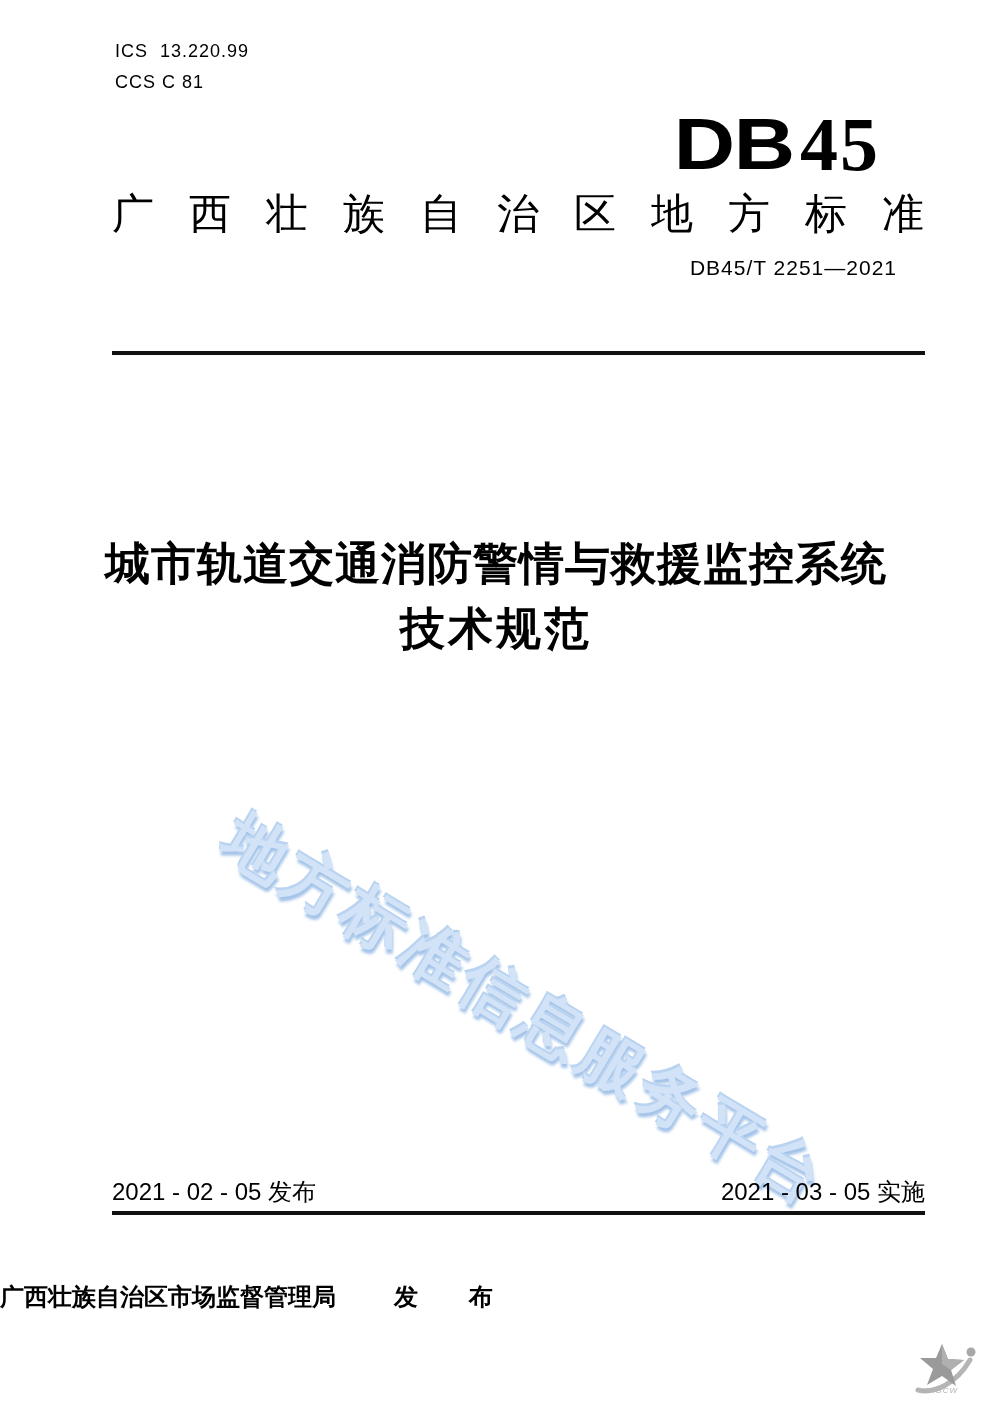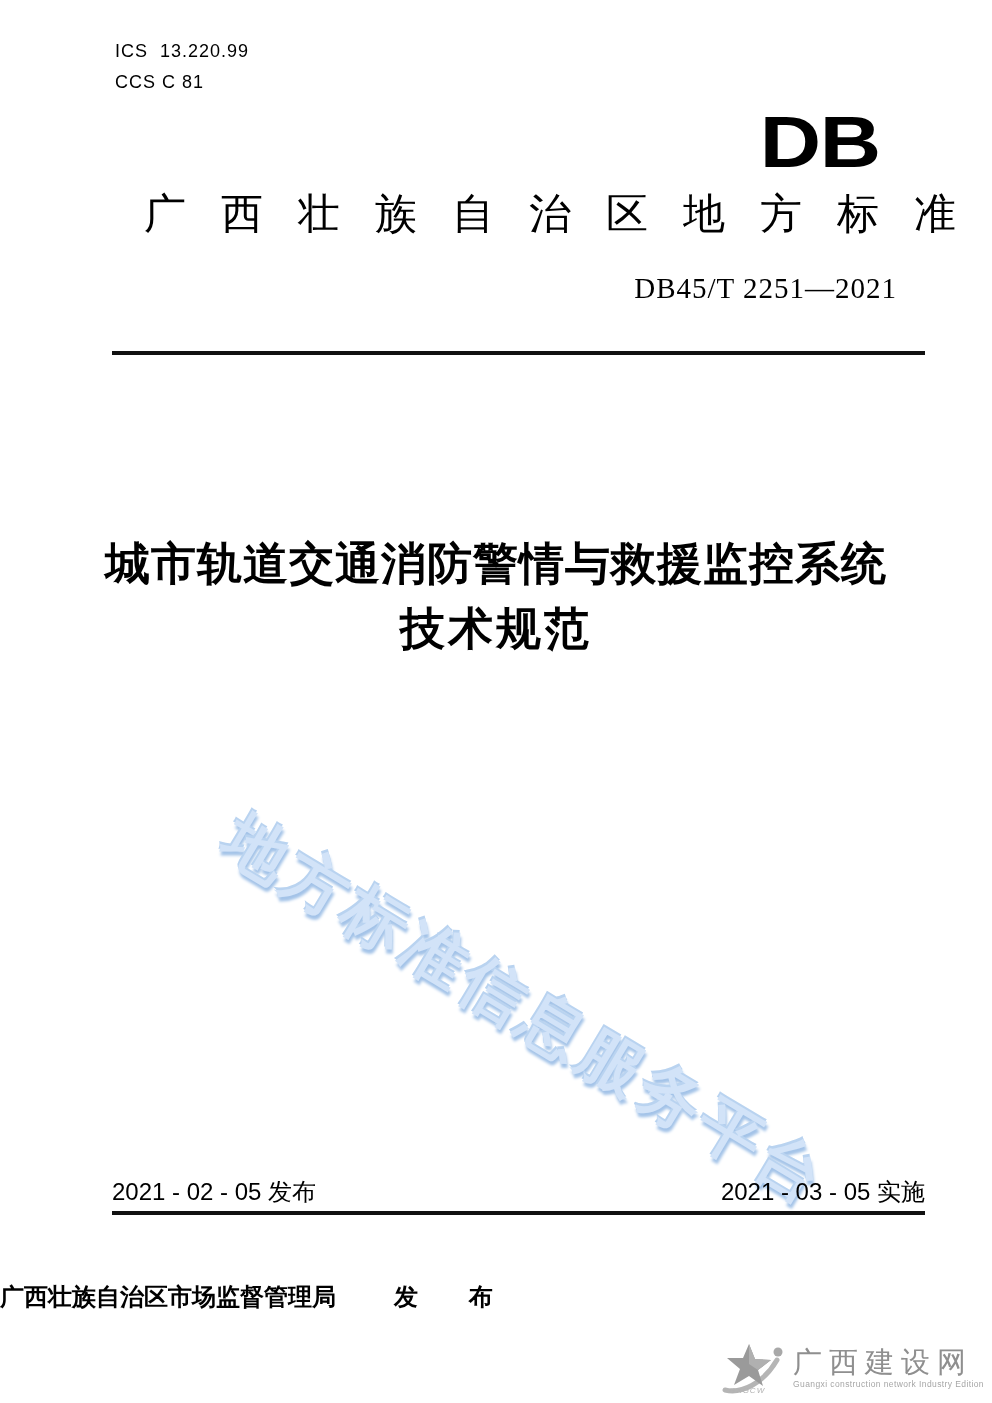--- a/index.html
+++ b/index.html
@@ -29,24 +29,24 @@
   }
   .db-logo .num {
     font-family: "Liberation Serif", serif;
     font-weight: bold; font-size: 76px; letter-spacing: 2px; margin-left: 6px;
   }
 
   
   .standard-name {
     left: 112px; top: 190px; width: 813px;
     font-size: 42px; font-weight: 500; line-height: 1.15;
-    letter-spacing: 35px; margin-right: -35px; white-space: nowrap; margin-left: 32px;
+    letter-spacing: 35px; margin-right: -35px; white-space: nowrap;
   }
 
-  .doc-number { top: 272px; right: 95px; font-size: 29px; letter-spacing: 1px; font-family: Liberation Serif, serif; }
+  .doc-number { top: 256px; right: 95px; font-size: 21px; letter-spacing: 1px; }
 
   .rule { position: absolute; left: 112px; width: 813px; height: 4px; background: #111; z-index: 2; }
   .rule-top { top: 351px; }
   .rule-bottom { top: 1211px; }
 
   
   .title-cn { left: 0; width: 992px; text-align: center; font-weight: bold; font-size: 45px; line-height: 1; }
   .title-line1 { top: 541px; letter-spacing: 1px; }
   .title-line2 { top: 606px; letter-spacing: 3px; }
   .subtitle-en {
@@ -98,20 +98,21 @@
 
 <div class="page">
 
   <div class="layer ics-block">
     <div class="ics-line"><span>ICS</span><span>&nbsp;&nbsp;</span><span>13.220.99</span></div>
     <div class="ics-line"><span>CCS</span><span>&nbsp;</span><span>C 81</span></div>
   </div>
 
   <div class="layer db-logo">
     <span class="db">DB</span>
+    <span class="num">45</span>
   </div>
 
   <div class="layer standard-name">广西壮族自治区地方标准</div>
 
   <div class="layer doc-number">DB45/T 2251—2021</div>
 
   <div class="rule rule-top"></div>
 
   <div class="layer title-cn title-line1">城市轨道交通消防警情与救援监控系统</div>
   <div class="layer title-cn title-line2">技术规范</div>
@@ -134,19 +135,15 @@
   <div class="layer site-logo">
     <div class="star-wrap">
       <svg width="76" height="60" viewBox="0 0 76 60">
         <path d="M10 52 C 26 56, 48 46, 62 22" fill="none" stroke="#b5b5b5" stroke-width="5" stroke-linecap="round"></path>
         <path d="M34 6 L40 21 L56 22 L43 32 L48 48 L34 38 L19 47 L25 31 L12 20 L28 20 Z" fill="#9a9a9a"></path>
         <path d="M34 6 L40 21 L56 22 L43 32 L34 26 Z" fill="#b0b0b0"></path>
         <circle cx="63" cy="14" r="4.5" fill="#a8a8a8"></circle>
       </svg>
       <span class="star-mark-text">GXGCW</span>
     </div>
-    <div class="site-text">
-      <span class="site-name">广西建设网</span>
-      <span class="site-tagline">Guangxi construction network Industry Edition</span>
-    </div>
   </div>
 
 </div>
 
 </body></html>

